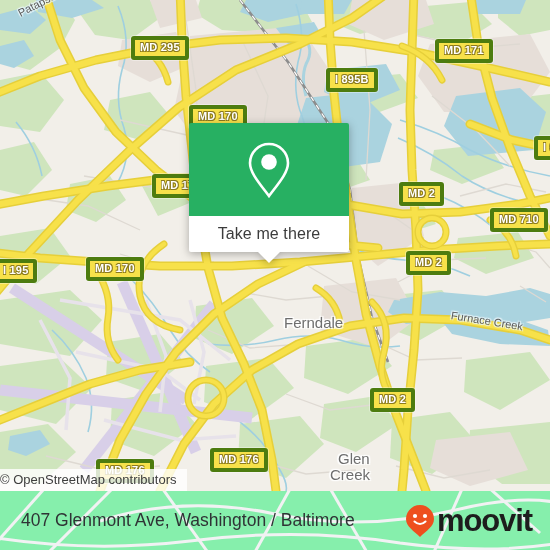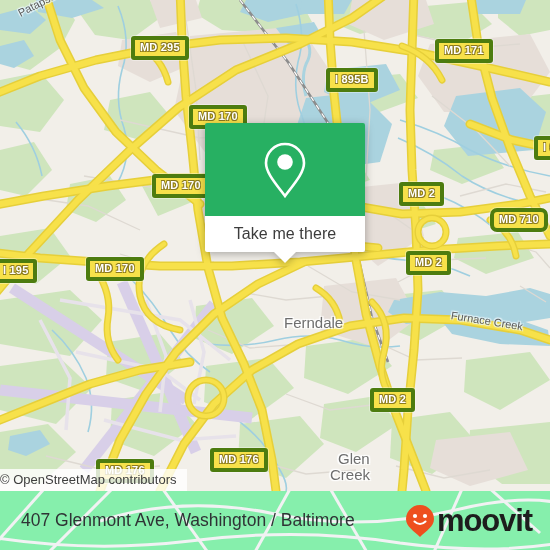--- a/index.html
+++ b/index.html
@@ -85,21 +85,20 @@
     white-space: nowrap;
   }
 
   
   #callout {
     position: absolute;
     left: 189px;
     top: 123px;
     width: 160px;
     filter: drop-shadow(0 2px 4px rgba(0,0,0,.30));
-    margin-left: 16px;
   }
   #callout-top {
     height: 93px;
     background: #27b062;
     border-radius: 2px 2px 0 0;
     display: flex;
     align-items: center;
     justify-content: center;
   }
   #callout-bottom {
@@ -379,21 +378,21 @@
     <div class="place-label" style="left:338px; top:451px;">Glen</div>
     <div class="place-label" style="left:330px; top:467px;">Creek</div>
 
     <div class="shield" style="left:131px; top:36px;">MD 295</div>
     <div class="shield" style="left:435px; top:39px;">MD 171</div>
     <div class="shield" style="left:326px; top:68px;">I 895B</div>
     <div class="shield" style="left:189px; top:105px;">MD 170</div>
     <div class="shield" style="left:494px; top:136px;margin-left:40px;">I 695</div>
     <div class="shield" style="left:152px; top:174px;">MD 170</div>
     <div class="shield" style="left:399px; top:182px;">MD 2</div>
-    <div class="shield" style="left:490px; top:208px;border-radius:7px;">MD 710</div>
+    <div class="shield" style="left:490px; top:208px;">MD 710</div>
     <div class="shield" style="left:86px; top:257px;">MD 170</div>
     <div class="shield" style="left:406px; top:251px;">MD 2</div>
     <div class="shield" style="left:-6px; top:259px;">I 195</div>
     <div class="shield" style="left:370px; top:388px;">MD 2</div>
     <div class="shield" style="left:210px; top:448px;">MD 176</div>
     <div class="shield" style="left:96px; top:459px;">MD 176</div>
 
     <div id="osm-attrib">© OpenStreetMap contributors</div>
 
     <div id="callout">

